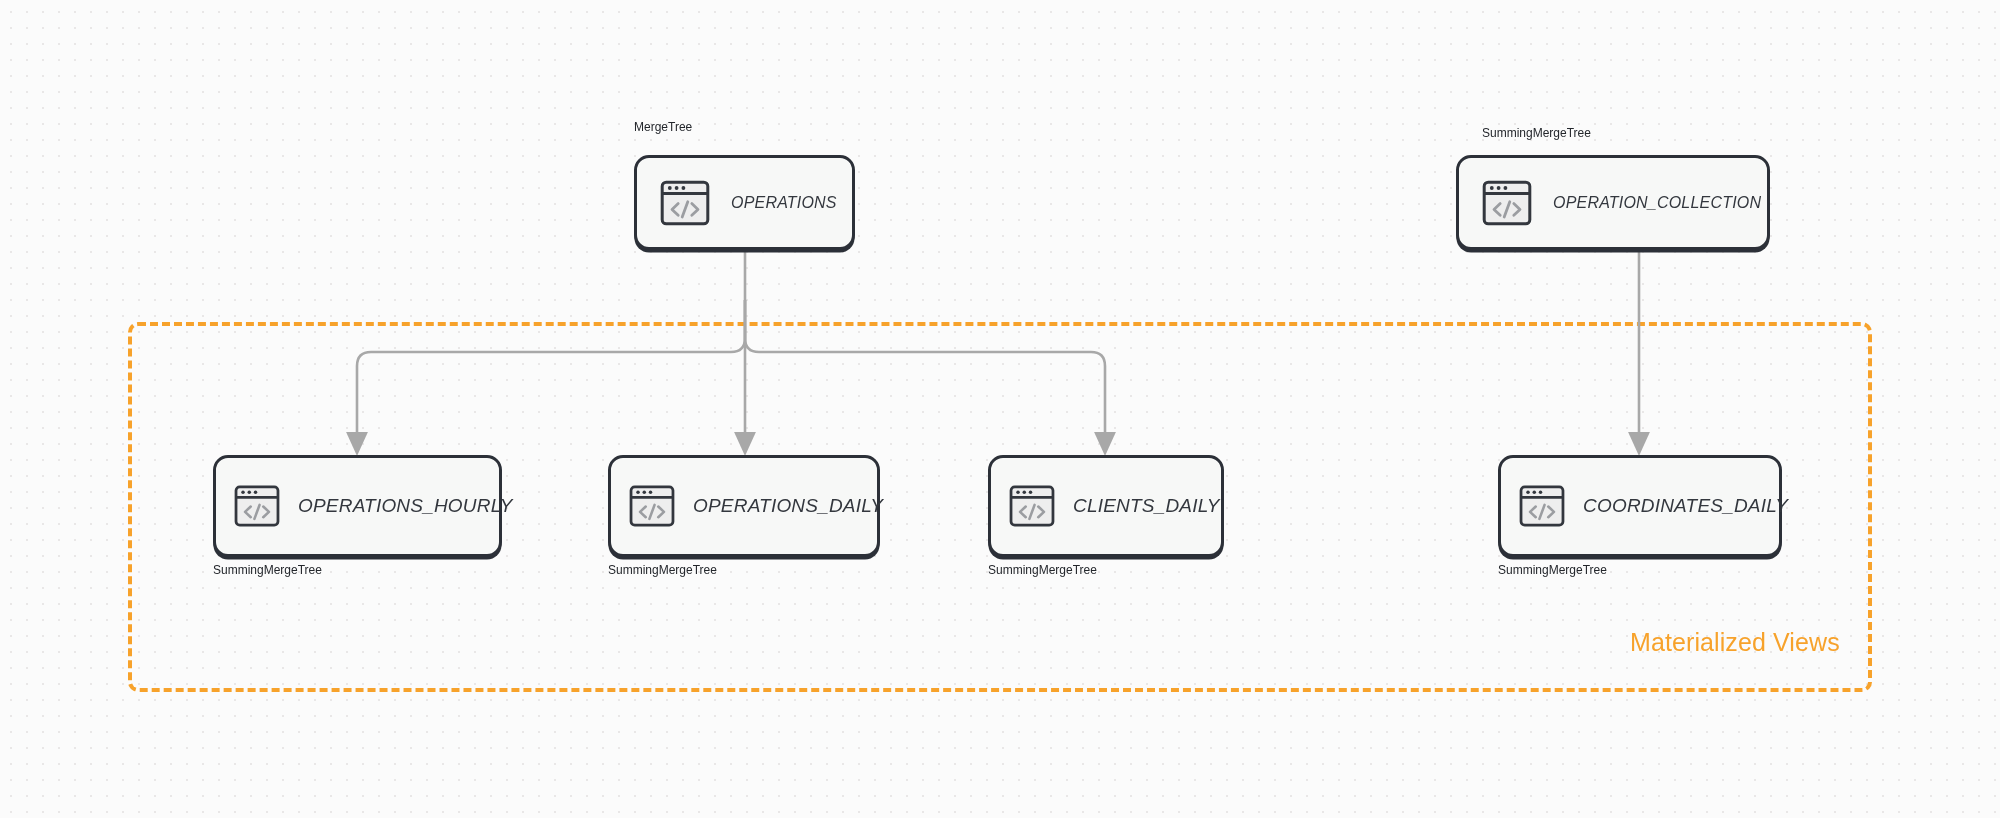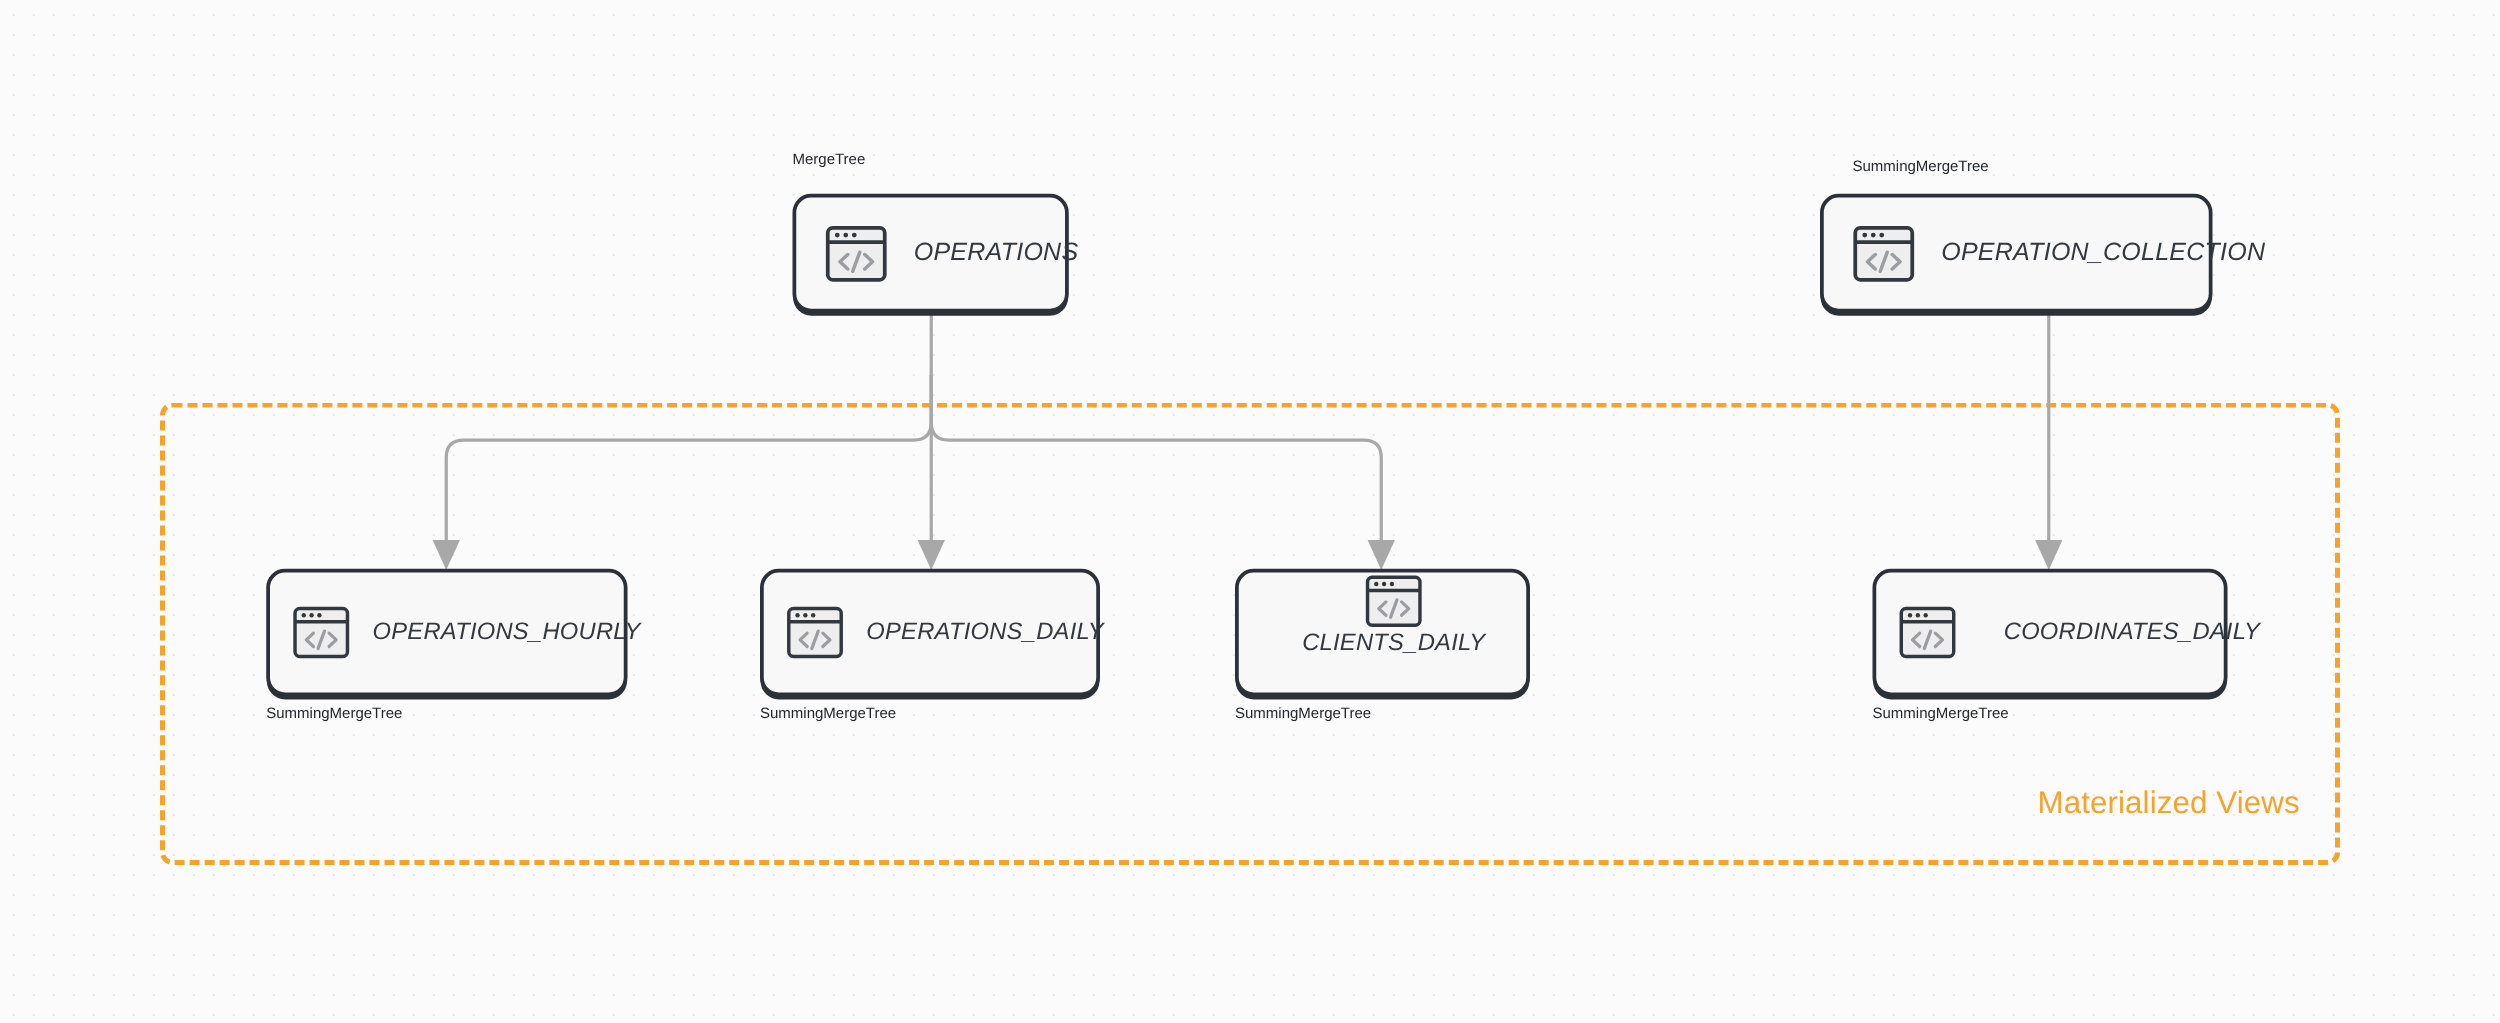--- a/index.html
+++ b/index.html
@@ -72,21 +72,21 @@
     font-style: italic;
     color: #33373e;
     white-space: nowrap;
     letter-spacing: 0.2px;
     font-family: "Liberation Sans", sans-serif;
   }
 
   
   .node.big { height: 95px; }
   .node.big .icon-wrap { margin-left: 23px; }
-  .node.big .node-label { font-size: 20px; margin-left: 21px; }
+  .node.big .node-label { font-size: 16px; margin-left: 21px; }
 
   .node.small { height: 102px; }
   .node.small .icon-wrap { margin-left: 18px; }
   .node.small .node-label { font-size: 19px; margin-left: 18px; text-align: center; }
 
   
   .caption {
     position: absolute;
     color: #23262b;
     font-size: 12px;
@@ -176,37 +176,37 @@
             <circle cx="16.6" cy="10" r="1.9" fill="#33373e"></circle>
             <circle cx="23.4" cy="10" r="1.9" fill="#33373e"></circle>
             <path d="M18.2,25.6 L12.0,31.4 L18.2,37.2" fill="none" stroke="#9b9da1" stroke-width="2.8" stroke-linecap="round" stroke-linejoin="round"></path>
             <path d="M31.8,25.6 L38.0,31.4 L31.8,37.2" fill="none" stroke="#9b9da1" stroke-width="2.8" stroke-linecap="round" stroke-linejoin="round"></path>
             <path d="M27.8,23.8 L22.2,39.0" fill="none" stroke="#9b9da1" stroke-width="2.8" stroke-linecap="round"></path>
           </svg>
         </span>
         <span class="node-label" style="color: rgb(51, 55, 62);">OPERATIONS_DAILY</span>
       </div>
       <div class="caption" style="left: 608px; top: 563px; width: 272px;">SummingMergeTree</div>
-      <div class="node small" style="left: 988px; top: 455px; width: 236px; height: 102px; border-color: rgb(44, 48, 56); background: rgb(247, 248, 247); flex-direction: column;">
+      <div class="node small" style="left: 988px; top: 455px; width: 236px; height: 102px; border-color: rgb(44, 48, 56); background: rgb(247, 248, 247);">
         <span class="icon-wrap">
           <svg width="46" height="46" viewBox="0 0 50 50" xmlns="http://www.w3.org/2000/svg">
             <rect x="2.2" y="4.2" width="45.6" height="41.6" rx="4" ry="4" fill="#eeeeee" stroke="#33373e" stroke-width="3"></rect>
             <path d="M2.2,15.6 L47.8,15.6" stroke="#33373e" stroke-width="3"></path>
             <circle cx="9.8" cy="10" r="1.9" fill="#33373e"></circle>
             <circle cx="16.6" cy="10" r="1.9" fill="#33373e"></circle>
             <circle cx="23.4" cy="10" r="1.9" fill="#33373e"></circle>
             <path d="M18.2,25.6 L12.0,31.4 L18.2,37.2" fill="none" stroke="#9b9da1" stroke-width="2.8" stroke-linecap="round" stroke-linejoin="round"></path>
             <path d="M31.8,25.6 L38.0,31.4 L31.8,37.2" fill="none" stroke="#9b9da1" stroke-width="2.8" stroke-linecap="round" stroke-linejoin="round"></path>
             <path d="M27.8,23.8 L22.2,39.0" fill="none" stroke="#9b9da1" stroke-width="2.8" stroke-linecap="round"></path>
           </svg>
         </span>
         <span class="node-label" style="color: rgb(51, 55, 62);">CLIENTS_DAILY</span>
       </div>
       <div class="caption" style="left: 988px; top: 563px; width: 236px;">SummingMergeTree</div>
-      <div class="node small" style="left: 1498px; top: 455px; width: 284px; height: 102px; border-color: rgb(44, 48, 56); background: rgb(247, 248, 247); gap: 20px;">
+      <div class="node small" style="left: 1498px; top: 455px; width: 284px; height: 102px; border-color: rgb(44, 48, 56); background: rgb(247, 248, 247);">
         <span class="icon-wrap">
           <svg width="46" height="46" viewBox="0 0 50 50" xmlns="http://www.w3.org/2000/svg">
             <rect x="2.2" y="4.2" width="45.6" height="41.6" rx="4" ry="4" fill="#eeeeee" stroke="#33373e" stroke-width="3"></rect>
             <path d="M2.2,15.6 L47.8,15.6" stroke="#33373e" stroke-width="3"></path>
             <circle cx="9.8" cy="10" r="1.9" fill="#33373e"></circle>
             <circle cx="16.6" cy="10" r="1.9" fill="#33373e"></circle>
             <circle cx="23.4" cy="10" r="1.9" fill="#33373e"></circle>
             <path d="M18.2,25.6 L12.0,31.4 L18.2,37.2" fill="none" stroke="#9b9da1" stroke-width="2.8" stroke-linecap="round" stroke-linejoin="round"></path>
             <path d="M31.8,25.6 L38.0,31.4 L31.8,37.2" fill="none" stroke="#9b9da1" stroke-width="2.8" stroke-linecap="round" stroke-linejoin="round"></path>
             <path d="M27.8,23.8 L22.2,39.0" fill="none" stroke="#9b9da1" stroke-width="2.8" stroke-linecap="round"></path>

